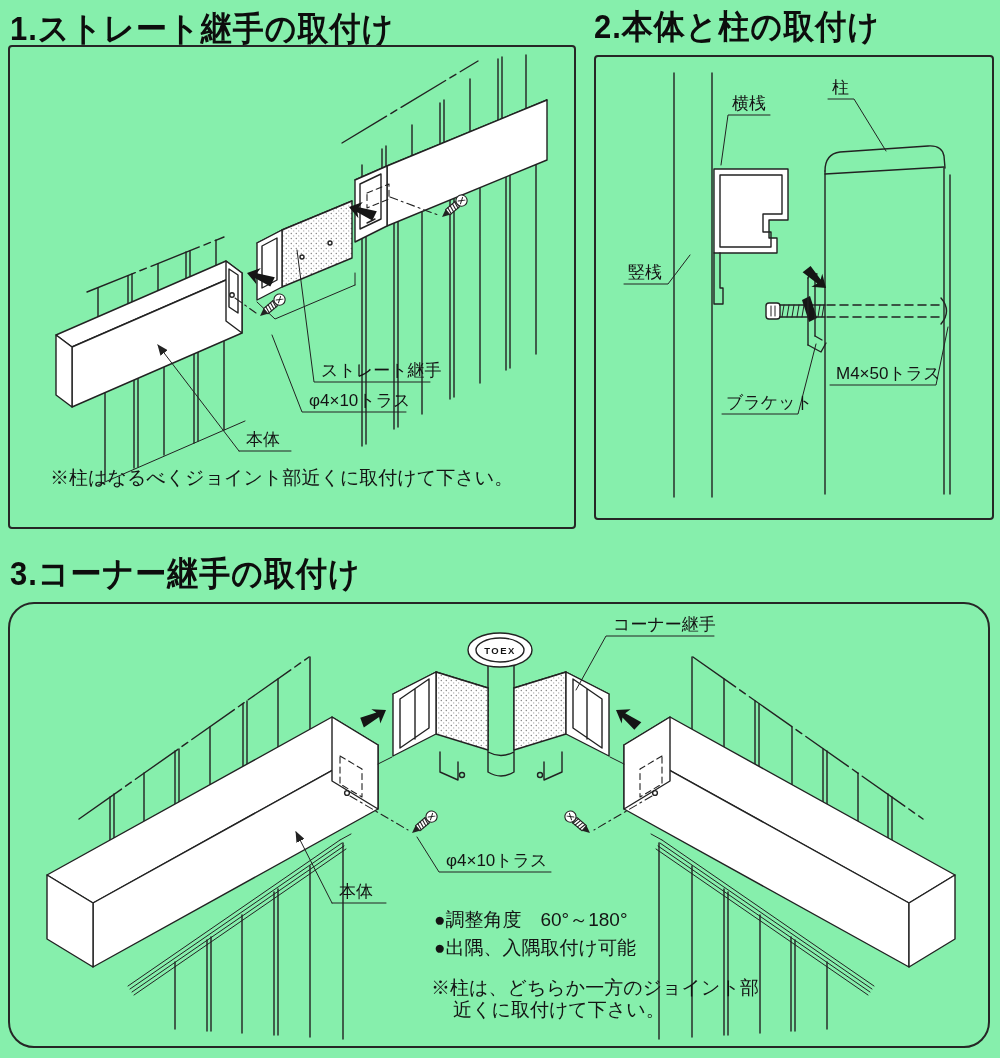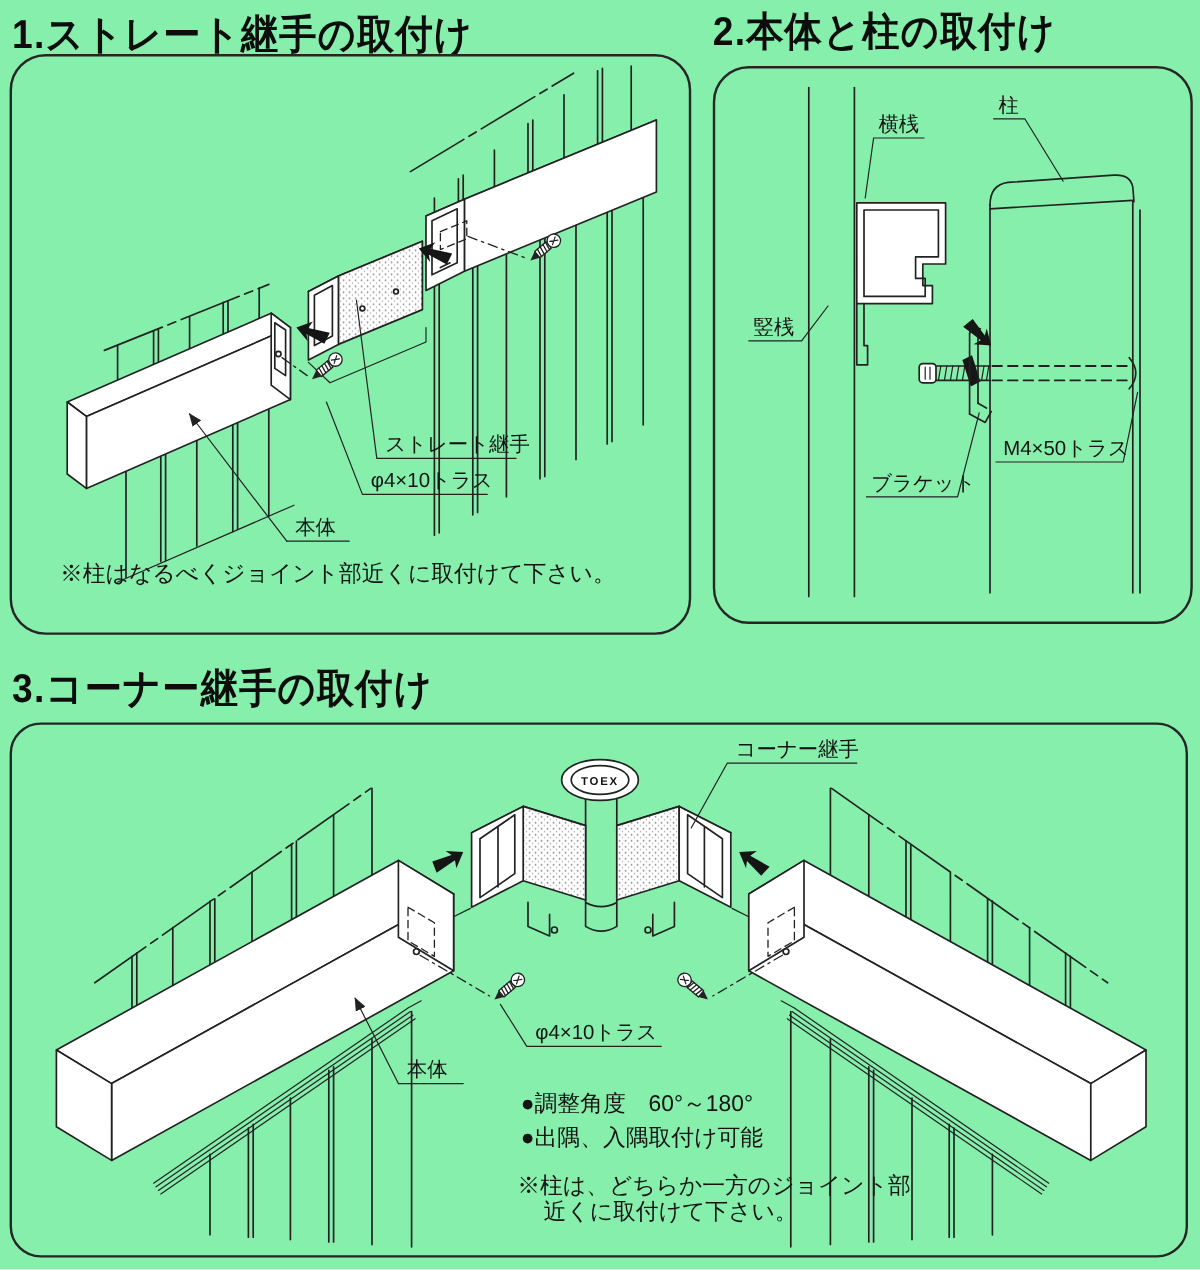--- a/index.html
+++ b/index.html
@@ -4,21 +4,21 @@
 <style>
   html,body{margin:0;padding:0;background:#ffffff;}
   .sheet{position:relative;width:1000px;height:1058px;background:#86efac;
          font-family:"Liberation Sans",sans-serif;color:#111;overflow:hidden;}
   .heading{position:absolute;font-weight:bold;color:#0d0d0d;letter-spacing:1px;
            font-size:31px;white-space:nowrap;transform:scaleY(1.08);}
   #h1{left:10px;top:8px;}
   #h2{left:594px;top:6px;}
   #h3{left:10px;top:553px;}
   .panel{position:absolute;box-sizing:border-box;border:2.5px solid #262626;
-         border-radius:30px;background:transparent;}
+         border-radius:4px;background:transparent;}
   #p1{left:8px;top:45px;width:568px;height:484px;}
   #p2{left:594px;top:55px;width:400px;height:465px;}
   #p3{left:8px;top:602px;width:982px;height:446px;border-radius:26px;}
   svg{display:block;}
   .draw{stroke:#222;fill:none;stroke-width:1.4;stroke-linejoin:round;stroke-linecap:round;}
   .thin{stroke-width:1;}
   .wf{fill:#fff;}
   .sf{fill:url(#stip);}
   .dd{stroke-dasharray:8 4 2 4;stroke-width:1.1;}
   .ddl{stroke-dasharray:52 5 7 5;}

